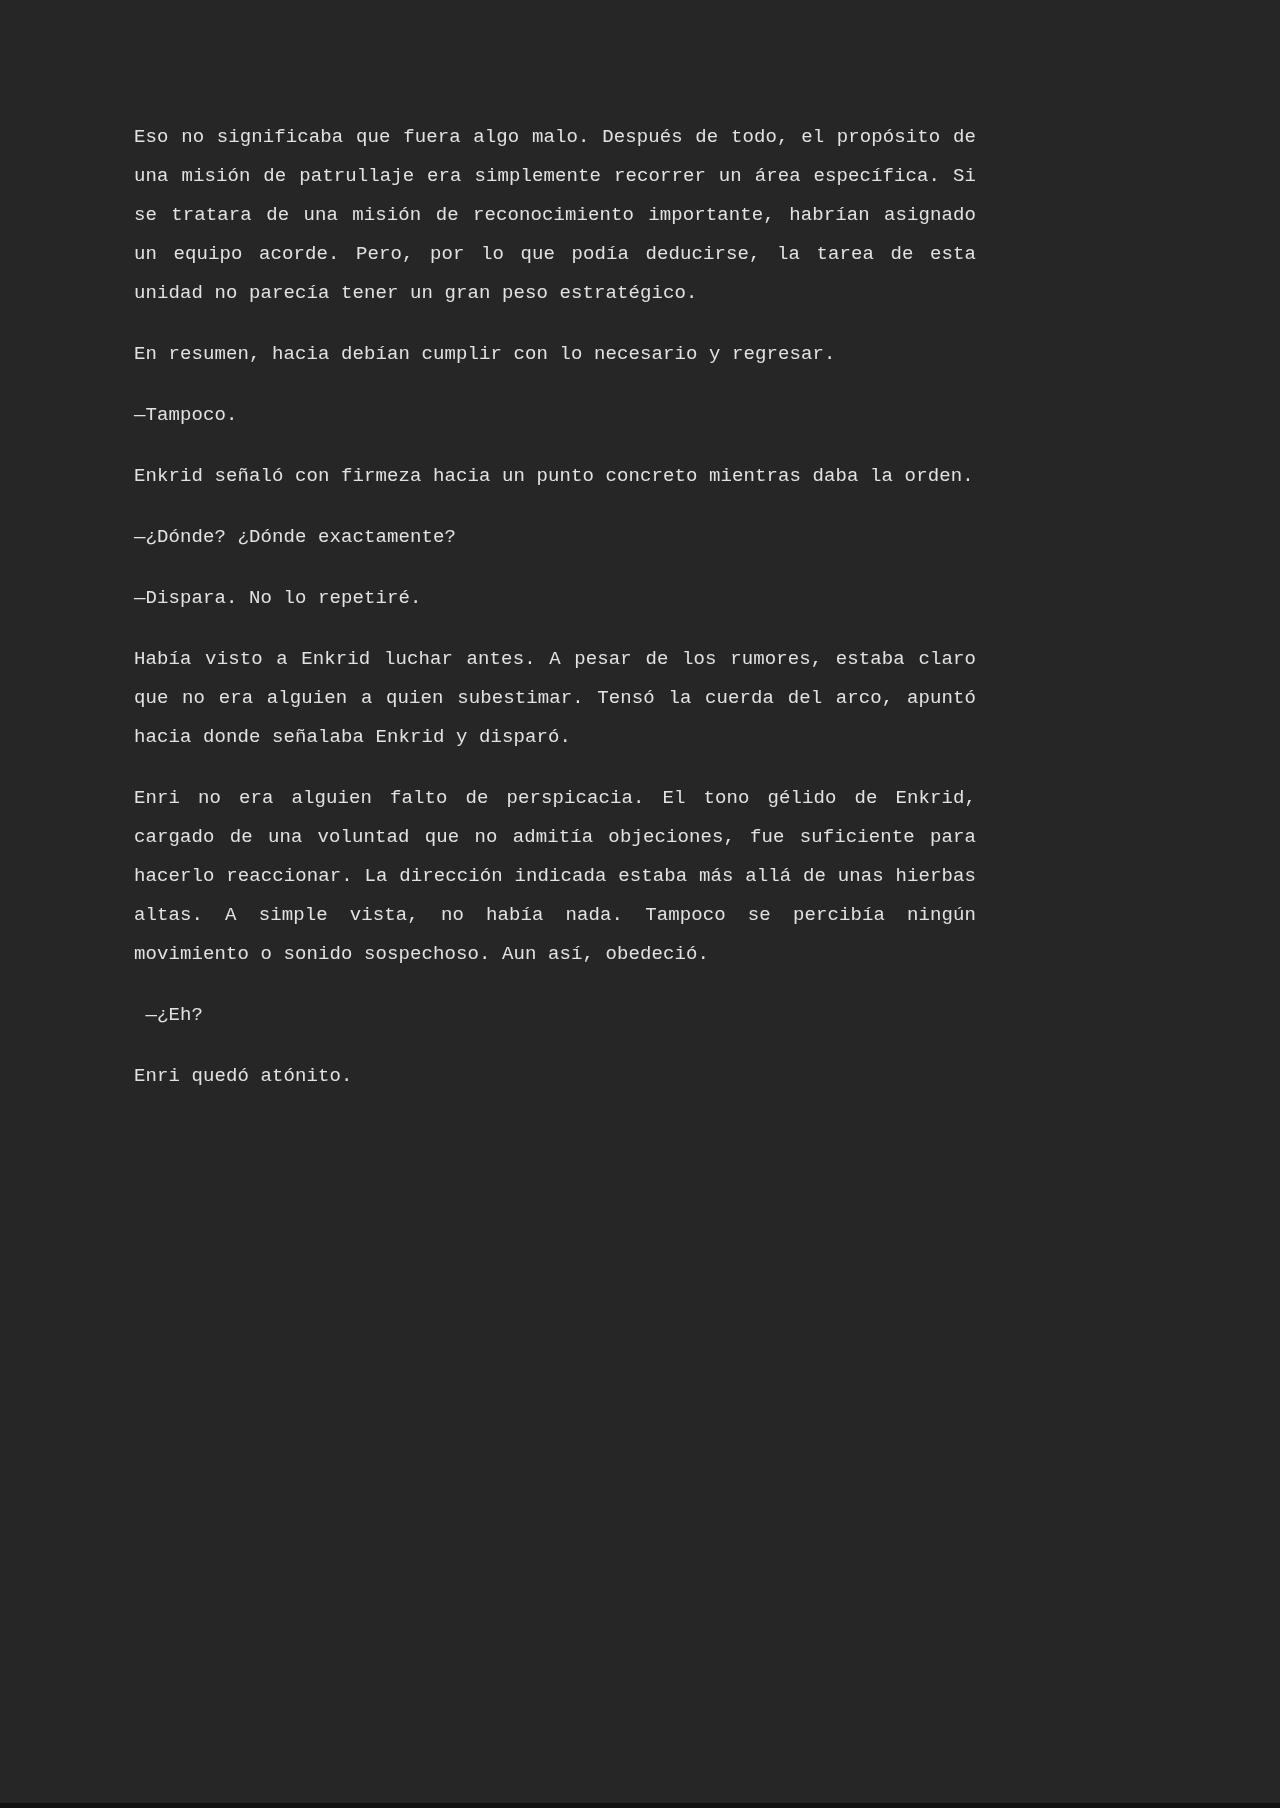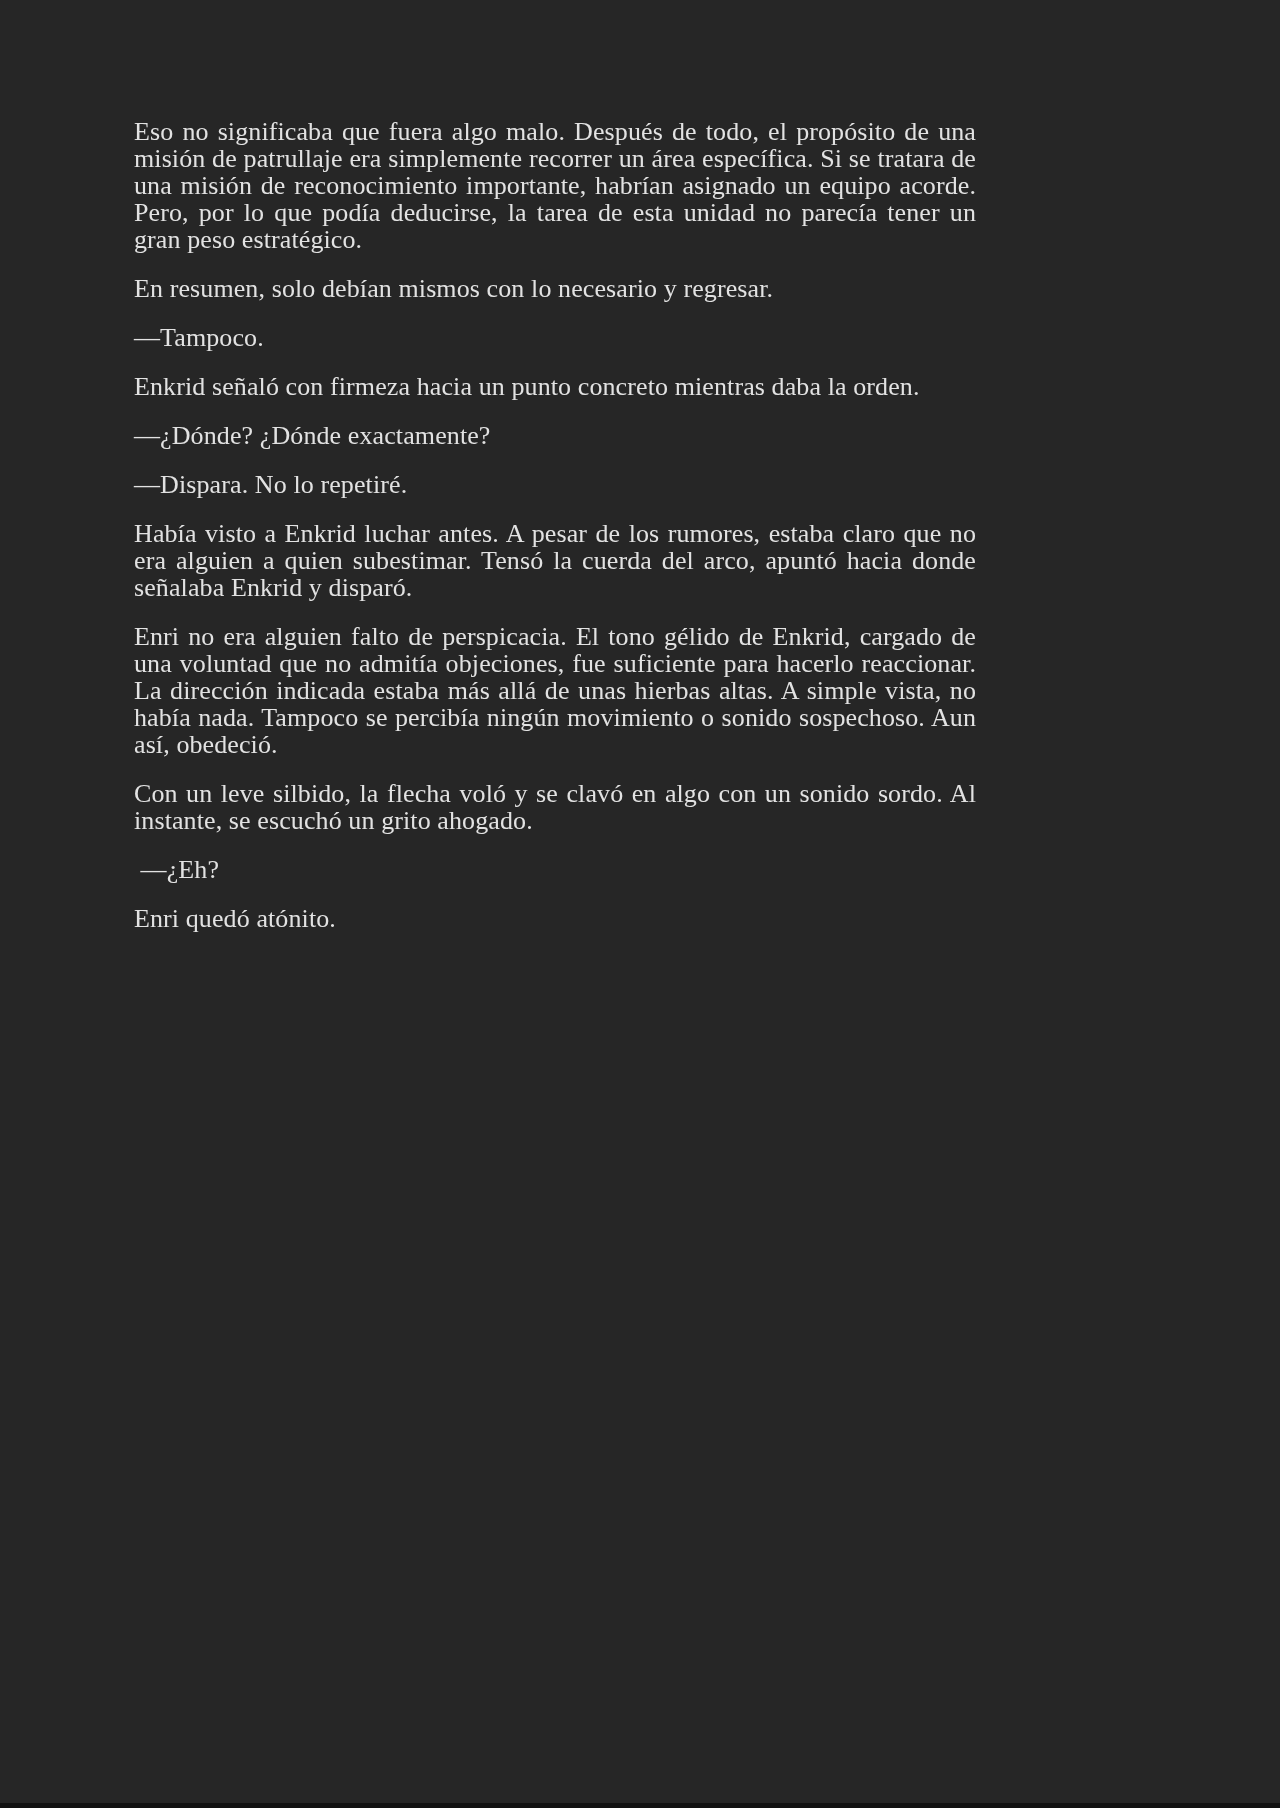--- a/index.html
+++ b/index.html
@@ -16,48 +16,48 @@
   }
   .reader-page {
     box-sizing: border-box;
     width: 1280px;
     height: 1808px;
     padding: 118px 304px 0 134px; 
     background: #262626;
   }
   .reader-content p {
     margin: 0 0 22px 0;
-    font-size: 26px;
-    line-height: 27px;
+    font-size: 19px;
+    line-height: 39px;
     color: #e2e2e2;
     text-align: justify;
     text-justify: inter-word;
     letter-spacing: 0.1px;
+    font-family: Liberation Mono, monospace;
   }
   .bottom-edge-bar {
     position: absolute;
     left: 0;
     bottom: 0;
     width: 100%;
     height: 5px;
     background: #121212;
   }
 </style>
 </head>
 <body>
 
 <div class="reader-page">
   <div class="reader-content">
 
   <p>Eso no significaba que fuera algo malo. Después de todo, el propósito de una misión de patrullaje era simplemente recorrer un área específica. Si se tratara de una misión de reconocimiento importante, habrían asignado un equipo acorde. Pero, por lo que podía deducirse, la tarea de esta unidad no parecía tener un gran peso estratégico.</p>
-      <p>En resumen, solo debían mismos con lo necesario y regresar.</p>
+      <p>En resumen, hacia debían cumplir con lo necesario y regresar.</p>
       <p>—Tampoco.</p>
       <p>Enkrid señaló con firmeza hacia un punto concreto mientras daba la orden.</p>
       <p>—¿Dónde? ¿Dónde exactamente?</p>
       <p>—Dispara. No lo repetiré.</p>
       <p>Había visto a Enkrid luchar antes. A pesar de los rumores, estaba claro que no era alguien a quien subestimar. Tensó la cuerda del arco, apuntó hacia donde señalaba Enkrid y disparó.</p>
       <p>Enri no era alguien falto de perspicacia. El tono gélido de Enkrid, cargado de una voluntad que no admitía objeciones, fue suficiente para hacerlo reaccionar. La dirección indicada estaba más allá de unas hierbas altas. A simple vista, no había nada. Tampoco se percibía ningún movimiento o sonido sospechoso. Aun así, obedeció.</p>
-      <p>Con un leve silbido, la flecha voló y se clavó en algo con un sonido sordo. Al instante, se escuchó un grito ahogado.</p>
       <p>&nbsp;—¿Eh?</p>
       <p>Enri quedó atónito.</p>
     </div>
 </div>
 <div class="bottom-edge-bar"></div>
 
 </body></html>

